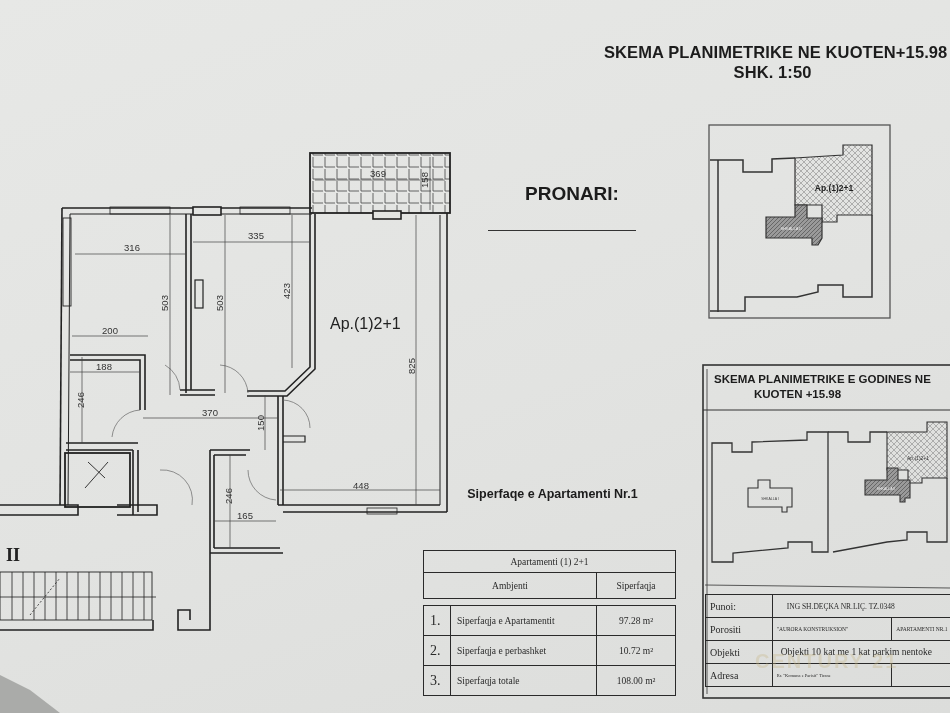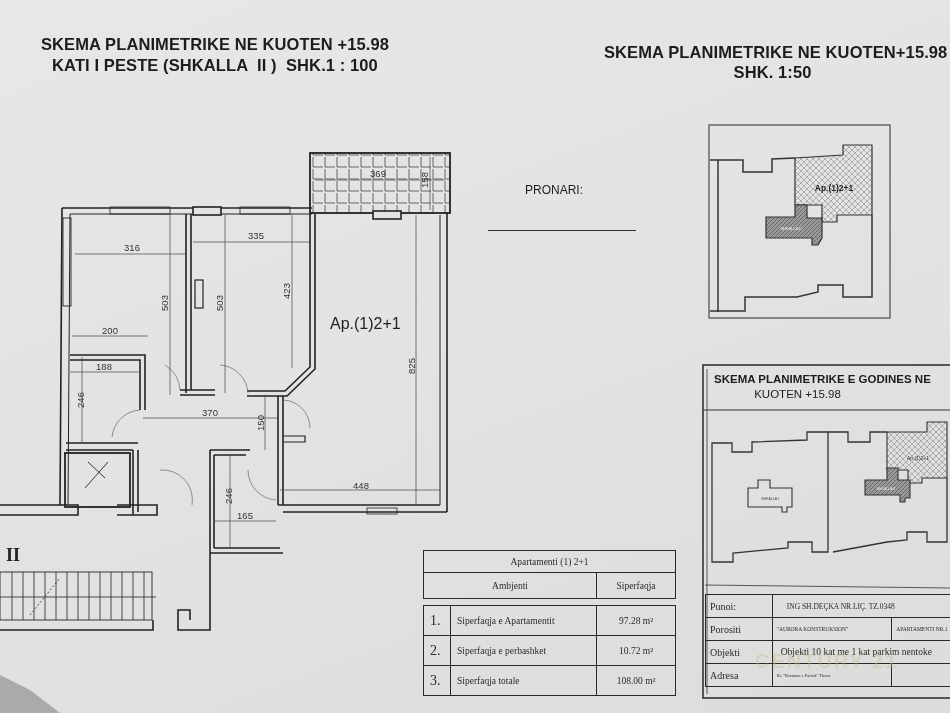--- a/index.html
+++ b/index.html
@@ -3,44 +3,41 @@
 <meta charset="utf-8">
 <style>
   html,body{margin:0;padding:0;background:#dcdddb;}
   #page{position:relative;width:950px;height:713px;overflow:hidden;
     background:linear-gradient(160deg,#e7e8e6 0%,#e2e3e1 55%,#dcdddb 100%);
     font-family:"Liberation Sans",sans-serif;color:#1c1c1c;}
   .abs{position:absolute;}
   .title{font-weight:bold;font-size:16.5px;letter-spacing:0.1px;white-space:nowrap;line-height:21px;}
   .ctr{text-align:center;}
   svg{position:absolute;left:0;top:0;}
-  .pronari{font-weight:normal;font-size:12px;}
+  .pronari{font-weight:bold;font-size:19px;}
   .sub{font-weight:bold;font-size:12.5px;line-height:17px;text-align:center;}
   table{border-collapse:collapse;}
   .areatbl td{border:1.5px solid #2a2a2a;font-family:Liberation Serif, serif;font-size:9.5px;color:#2a2a2a;padding:0 6px;margin-top:38px;}
   .infotbl td{border:1.5px solid #2a2a2a;font-family:"Liberation Serif",serif;color:#2a2a2a;padding:0 4px;white-space:nowrap;}
   .wm{font-weight:bold;font-size:20px;color:#c8b98a;opacity:0.35;letter-spacing:2px;}
 </style>
 </head>
 <body>
 
 <div id="page">
 
-  <div class="abs title ctr" style="left:0;top:34px;width:430px;">
-    <div>SKEMA PLANIMETRIKE NE KUOTEN +15.98</div>
-    <div style="white-space:pre;">KATI I PESTE (SHKALLA  II )  SHK.1 : 100</div>
-  </div>
 
   <div class="abs title" style="left:604px;top:42px;">SKEMA PLANIMETRIKE NE KUOTEN+15.98</div>
   <div class="abs title ctr" style="left:700px;top:62px;width:145px;">SHK. 1:50</div>
 
   <div class="abs pronari" style="left:525px;top:183px;">PRONARI:</div>
   <div class="abs" style="left:488px;top:230px;width:148px;height:0;border-top:1.5px solid #333;"></div>
 
   <div class="abs sub" style="left:440px;top:486px;width:225px;">
+    <div>Siperfaqe e Apartamenti Nr.1</div>
   </div>
 
   <svg width="950" height="713" viewBox="0 0 950 713">
     <defs>
       <pattern id="tiles" width="12" height="12" patternUnits="userSpaceOnUse">
         <path d="M1 1 V11 H11" fill="none" stroke="#555" stroke-width="0.9"></path>
       </pattern>
       <pattern id="hatchX" width="6" height="6" patternUnits="userSpaceOnUse">
         <path d="M0 6 L6 0 M0 0 L6 6" stroke="#8a8a8a" stroke-width="0.6"></path>
       </pattern>
@@ -185,21 +182,21 @@
       <path d="M828 432 H848 V442 H870 V432 H887 M947 478 V542 H927 V532 H907 V540 L887 542 L833 552" stroke-width="1.3"></path>
       <text x="770" y="500" fill="#444" stroke="none" font-family="Liberation Sans, sans-serif" font-size="3.5" text-anchor="middle">SHKALLA I</text>
       <text x="886" y="490" fill="#eee" stroke="none" font-family="Liberation Sans, sans-serif" font-size="3.5" text-anchor="middle">SHKALLA II</text>
       <text x="918" y="460" fill="#333" stroke="none" font-family="Liberation Sans, sans-serif" font-size="5" text-anchor="middle">Ap.(1)2+1</text>
     </g>
 
     <polygon points="0,675 30,690 60,713 0,713" fill="#9c9d9b" opacity="0.8"></polygon>
   </svg>
 
   <div class="abs" style="left:714px;top:373px;font-weight:bold;font-size:11.5px;white-space:nowrap;">SKEMA PLANIMETRIKE E GODINES NE</div>
-  <div class="abs ctr" style="left:740px;top:388px;width:115px;font-weight:normal;font-size:11.5px;">KUOTEN +15.98</div>
+  <div class="abs ctr" style="left:740px;top:388px;width:115px;font-weight:bold;font-size:11.5px;">KUOTEN +15.98</div>
 
   <div class="abs" style="left:423px;top:550px;width:253px;">
     <table class="areatbl" style="width:253px;">
       <tbody>
           <tr style="height:22px;">
             <td colspan="2" class="ctr">Apartamenti (1) 2+1</td>
           </tr>
       <tr style="height:26px;">
         <td class="ctr" style="width:160px;">Ambjenti</td>
         <td class="ctr">Siperfaqja</td>

